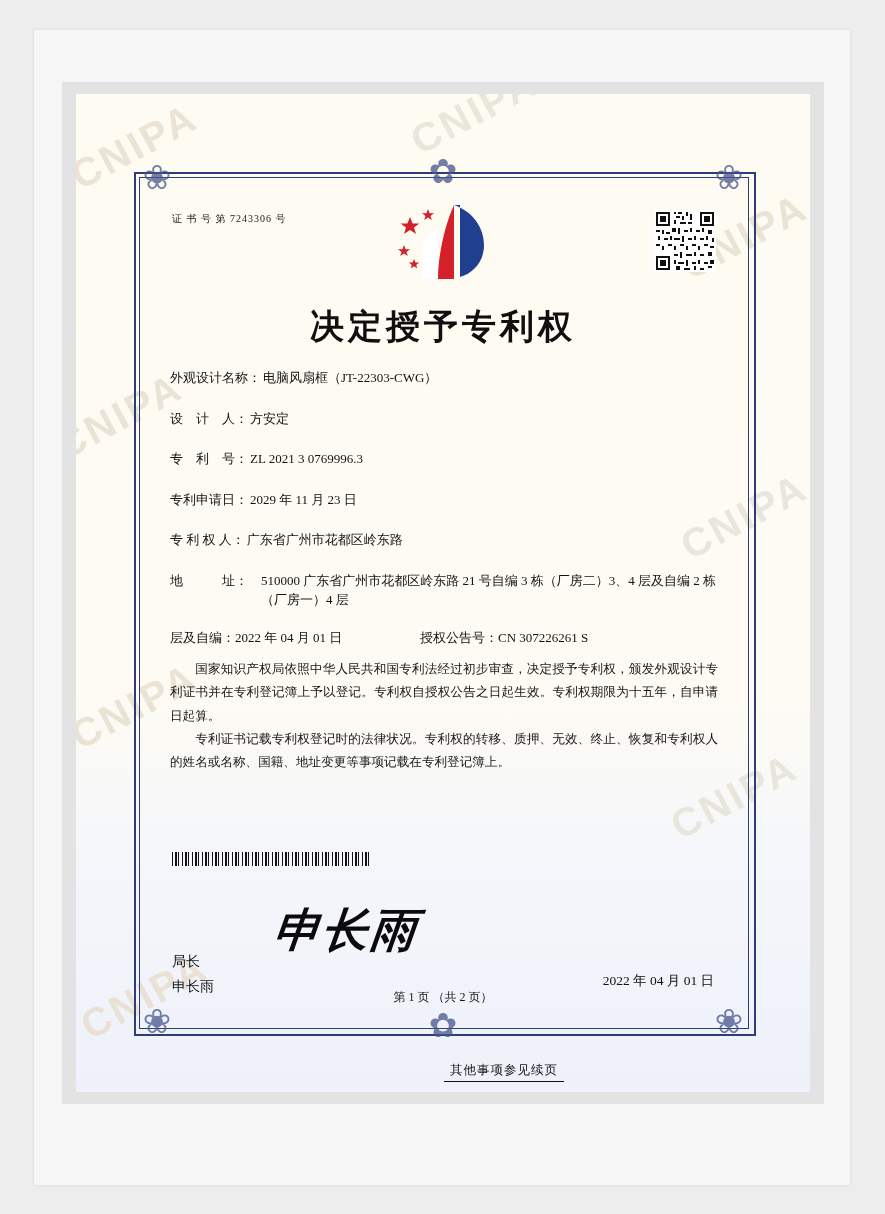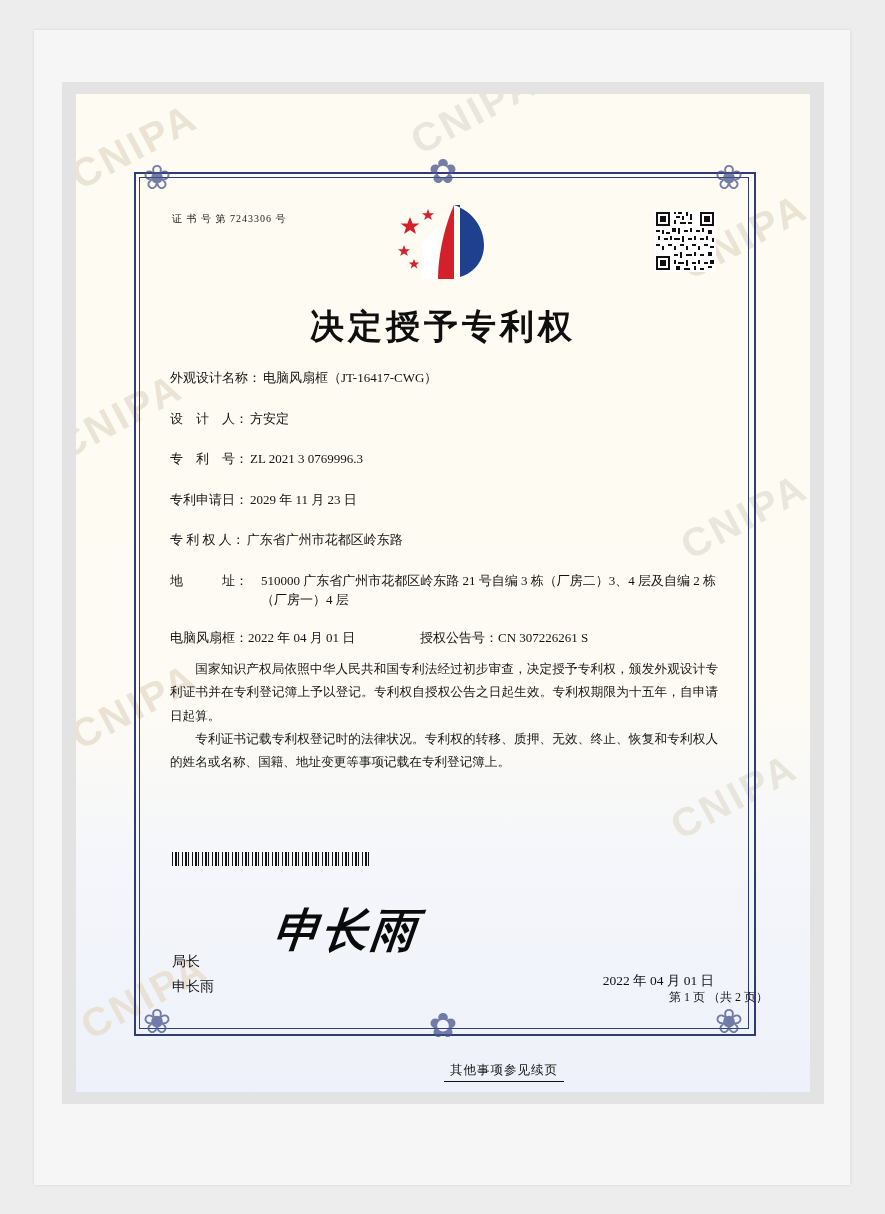--- a/index.html
+++ b/index.html
@@ -193,23 +193,23 @@
     transform: skewX(-6deg);
   }
   .date-right {
     position: absolute;
     right: 38px; top: 800px;
     font-size: 13.5px;
     color: #101010;
   }
   .page-num {
     position: absolute;
-    left: 16px; bottom: 26px;
+    left: 0; bottom: 26px;
     width: 618px;
-    text-align: right;
+    text-align: center;
     font-size: 12px;
     color: #141414;
   }
 
   .footnote {
     position: absolute;
     left: 0; top: 968px;
     width: 856px;
     text-align: center;
     font-size: 12.5px;
@@ -340,21 +340,21 @@
               <rect x="27" y="28" width="2" height="1"></rect>
           </g>
         </svg>
       </div>
 
       <div class="title">决定授予专利权</div>
 
       <div class="fields">
         <div class="field-row">
           <span class="field-label">外观设计名称：</span>
-          <span class="field-value">电脑风扇框（JT-16417-CWG）</span>
+          <span class="field-value">电脑风扇框（JT-22303-CWG）</span>
         </div>
         <div class="field-row">
           <span class="field-label">设　计　人：</span>
           <span class="field-value">方安定</span>
         </div>
         <div class="field-row">
           <span class="field-label">专　利　号：</span>
           <span class="field-value">ZL 2021 3 0769996.3</span>
         </div>
         <div class="field-row">
@@ -363,21 +363,21 @@
         </div>
         <div class="field-row">
           <span class="field-label">专 利 权 人：</span>
           <span class="field-value">广东省广州市花都区岭东路</span>
         </div>
         <div class="field-row tight">
           <span class="field-label">地　　　址：</span>
           <span class="field-value">510000 广东省广州市花都区岭东路 21 号自编 3 栋（厂房二）3、4 层及自编 2 栋（厂房一）4 层</span>
         </div>
         <div class="grant-row">
-          <span class="grant-left"><span>电脑风扇框：</span><span>2022 年 04 月 01 日</span></span>
+          <span class="grant-left"><span>层及自编：</span><span>2022 年 04 月 01 日</span></span>
           <span><span>授权公告号：</span><span>CN 307226261 S</span></span>
         </div>
       </div>
 
       <div class="para" style="top:486px;">
         <p>国家知识产权局依照中华人民共和国专利法经过初步审查，决定授予专利权，颁发外观设计专利证书并在专利登记簿上予以登记。专利权自授权公告之日起生效。专利权期限为十五年，自申请日起算。</p>
         <p>专利证书记载专利权登记时的法律状况。专利权的转移、质押、无效、终止、恢复和专利权人的姓名或名称、国籍、地址变更等事项记载在专利登记簿上。</p>
       </div>
 
       <div class="barcode"></div>

